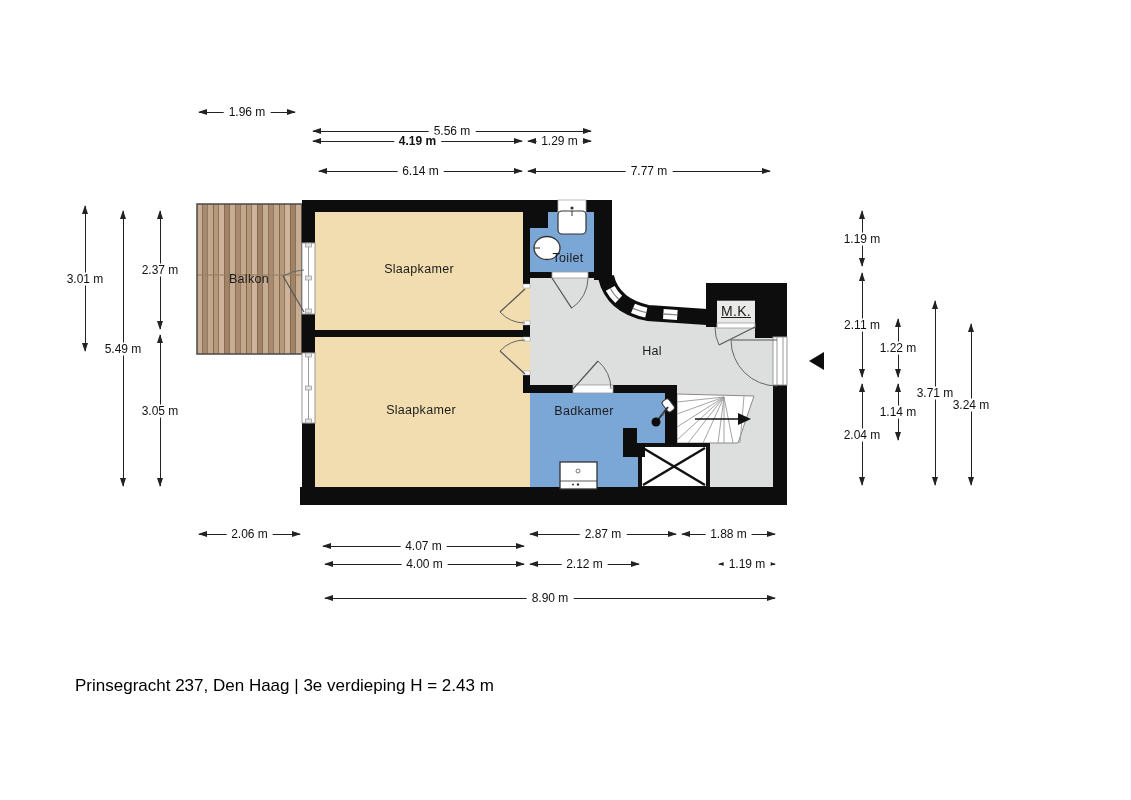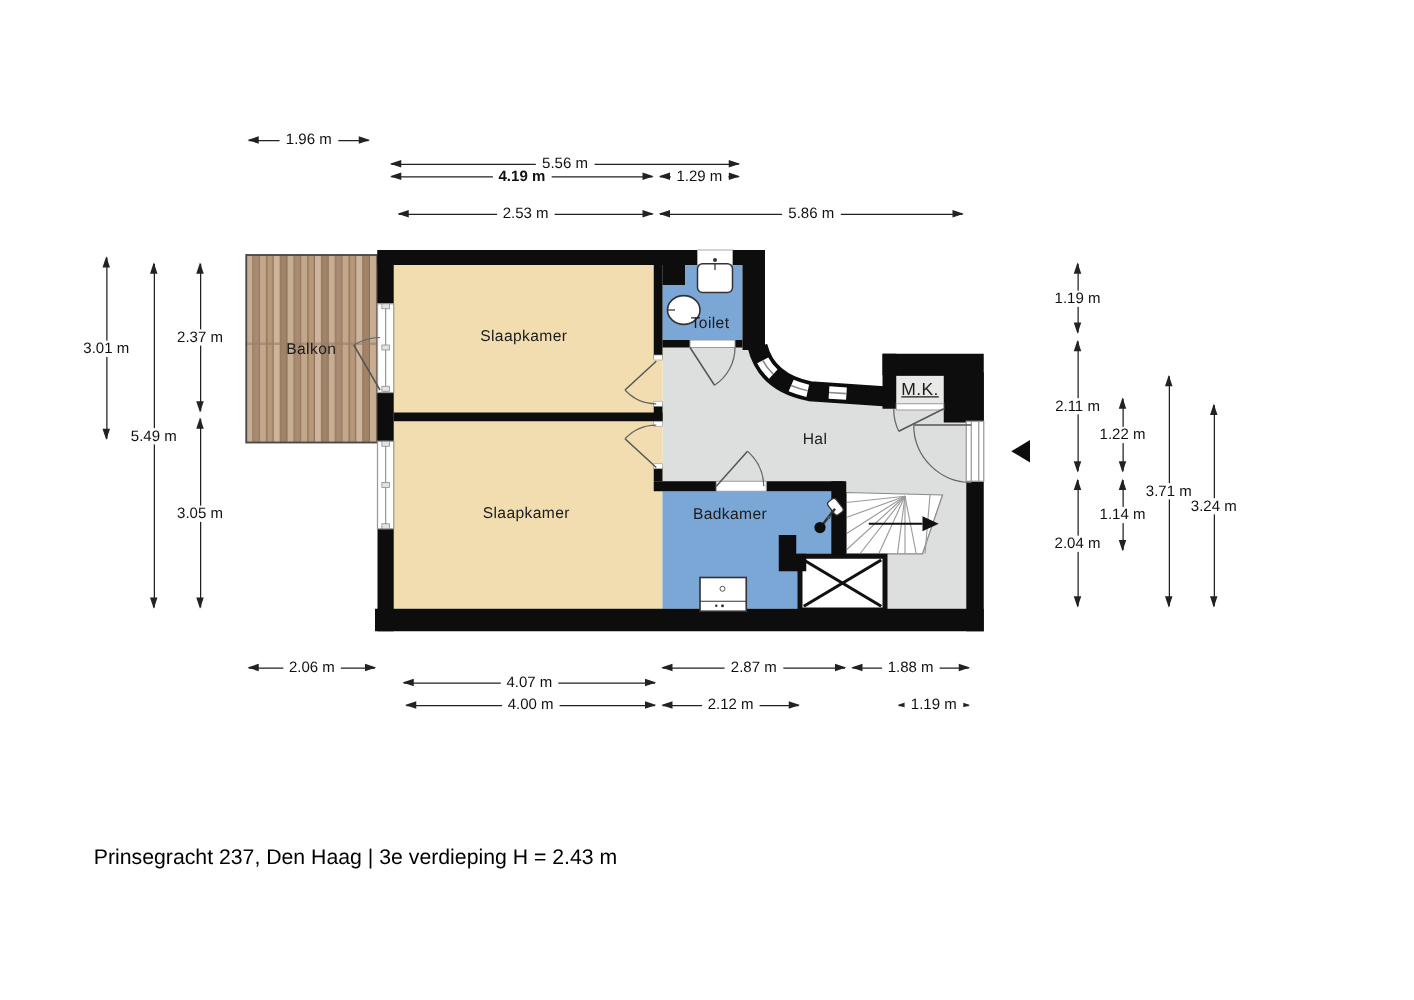--- a/index.html
+++ b/index.html
@@ -232,27 +232,27 @@
 <div class="hdim" style="left:527px;top:135px;width:65px;">
       <span class="ln"></span>
       <span class="a l"></span>
       <span class="a r"></span>
       <span class="dlbl">1.29 m</span>
     </div>
 <div class="hdim" style="left:318px;top:165px;width:205px;">
       <span class="ln"></span>
       <span class="a l"></span>
       <span class="a r"></span>
-      <span class="dlbl">2.53 m</span>
+      <span class="dlbl">6.14 m</span>
     </div>
 <div class="hdim" style="left:527px;top:165px;width:244px;">
       <span class="ln"></span>
       <span class="a l"></span>
       <span class="a r"></span>
-      <span class="dlbl">5.86 m</span>
+      <span class="dlbl">7.77 m</span>
     </div>
 
 <div class="vdim" style="left:79px;top:205px;height:147px;">
       <span class="ln"></span>
       <span class="a u"></span>
       <span class="a d"></span>
       <span class="dlbl">3.01 m</span>
     </div>
 <div class="vdim" style="left:117px;top:210px;height:277px;">
       <span class="ln"></span>
@@ -351,16 +351,22 @@
       <span class="a l"></span>
       <span class="a r"></span>
       <span class="dlbl">2.12 m</span>
     </div>
 <div class="hdim" style="left:718px;top:558px;width:58px;">
       <span class="ln"></span>
       <span class="a l"></span>
       <span class="a r"></span>
       <span class="dlbl">1.19 m</span>
     </div>
+<div class="hdim" style="left:324px;top:592px;width:452px;">
+      <span class="ln"></span>
+      <span class="a l"></span>
+      <span class="a r"></span>
+      <span class="dlbl">8.90 m</span>
+    </div>
 
 <div class="title">Prinsegracht 237, Den Haag | 3e verdieping H = 2.43 m</div>
 
 </div>
 
 </body></html>

